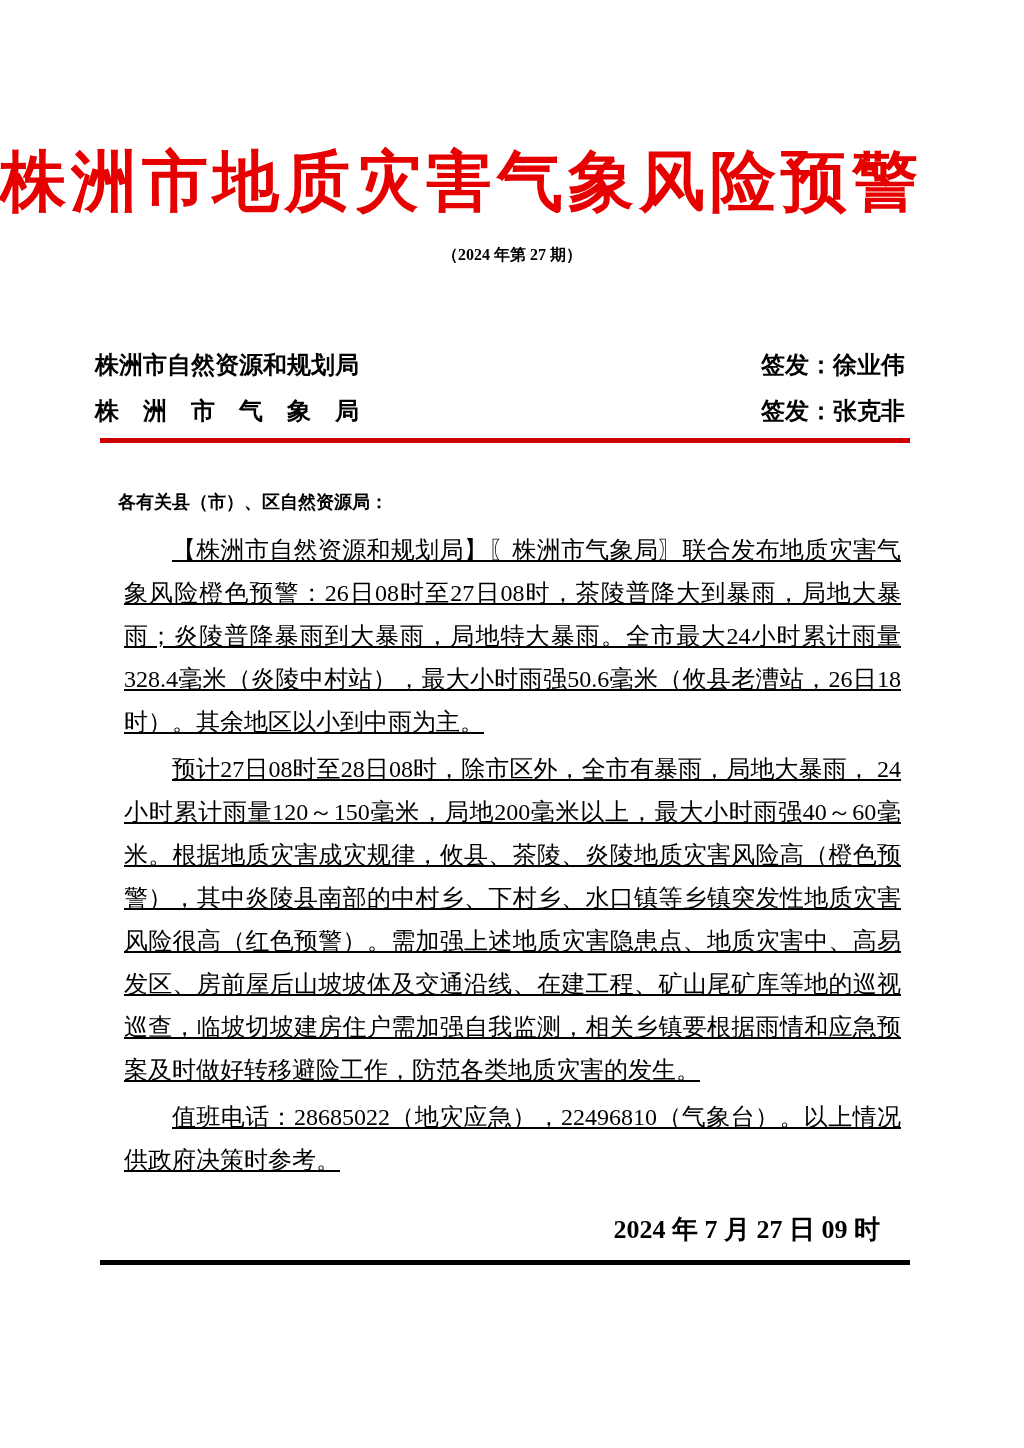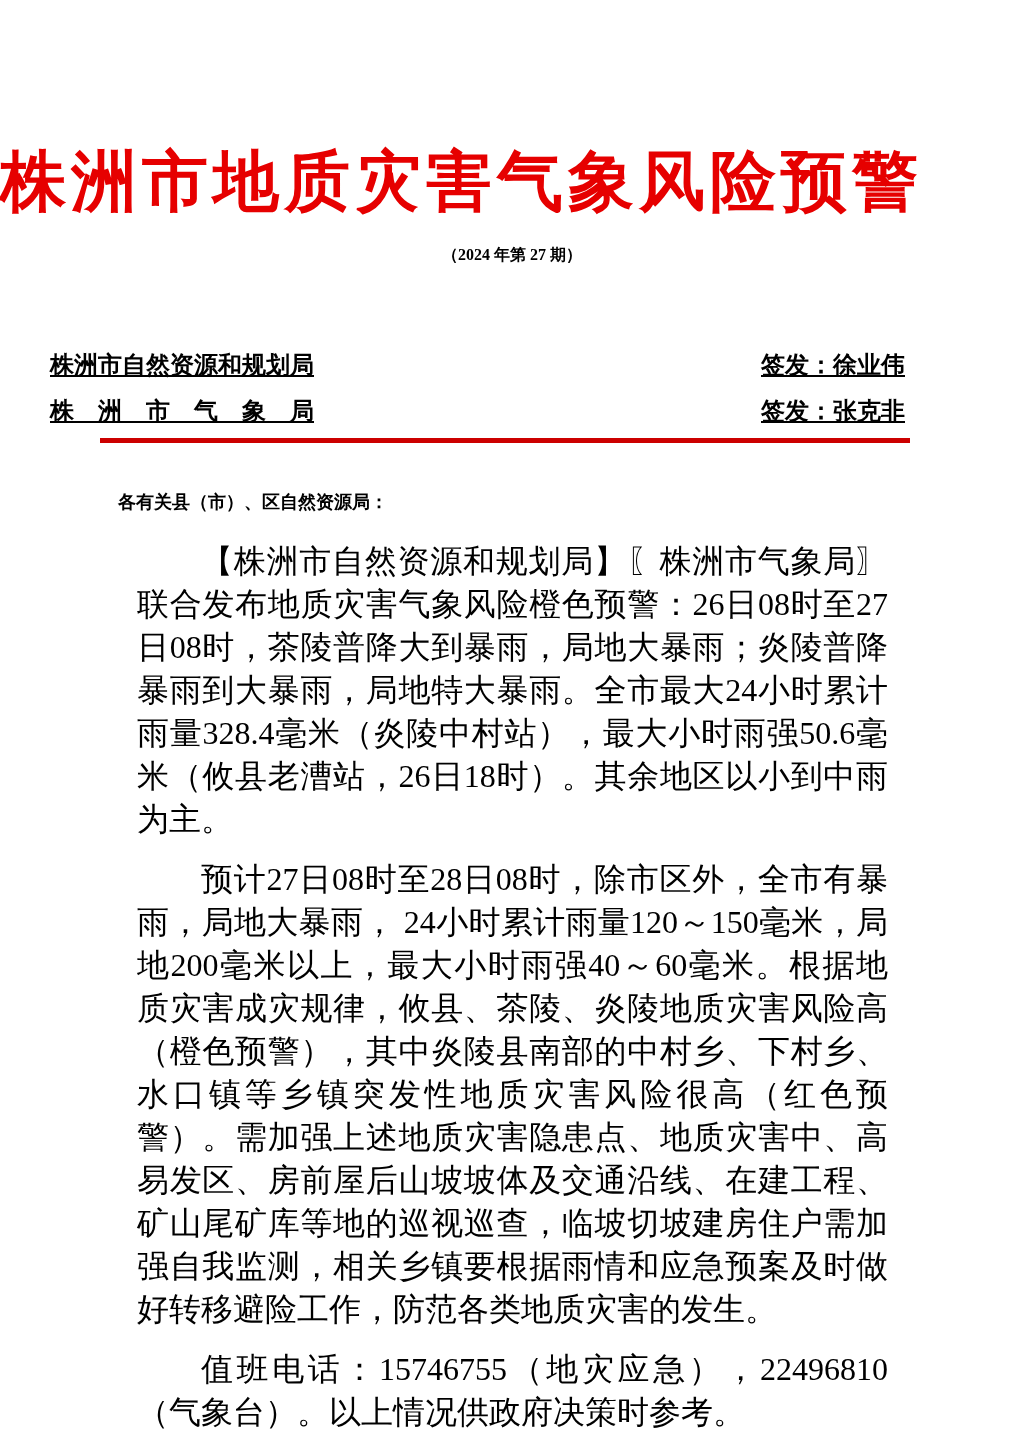--- a/index.html
+++ b/index.html
@@ -27,22 +27,21 @@
     white-space:nowrap;
   }
   .issue-number{
     margin-top:16px;
     text-align:center;
     font-size:16px;line-height:34px;
     font-weight:bold;
   }
 
   .issuer-block{
-    margin:70px 119px 0 50px;
-    text-decoration:underline;
+    margin:70px 119px 0 95px;
   }
   .issuer-row{
     display:flex;justify-content:space-between;align-items:baseline;
     height:46px;
   }
   .issuer-org{
     font-size:24px;font-weight:bold;line-height:46px;white-space:pre;
   }
   .signer{
     font-size:24px;font-weight:bold;line-height:46px;text-align:right;
@@ -57,24 +56,25 @@
   .salutation{
     margin:38px 119px 0 118px;
     font-size:18px;line-height:42px;
     font-weight:bold;
   }
 
   .body-text{
     margin:6px 119px 0 120px;
   }
   .body-text p{
-    margin:17px;
-    font-size:32px;line-height:43px;
+    margin:4px;
+    font-size:24px;line-height:43px;
     text-align:justify;
     text-indent:2em;
+    text-decoration:underline;
   }
 
   .issue-datetime{
     margin:28px 144px 0 0;
     text-align:right;
     font-size:26px;line-height:40px;
     font-weight:bold;
   }
 
   .footer-divider{
@@ -103,19 +103,20 @@
     </div>
   </div>
 
   <div class="red-divider"></div>
 
   <div class="salutation">各有关县（市）、区自然资源局：</div>
 
   <div class="body-text">
     <p>【株洲市自然资源和规划局】〖株洲市气象局〗联合发布地质灾害气象风险橙色预警：26日08时至27日08时，茶陵普降大到暴雨，局地大暴雨；炎陵普降暴雨到大暴雨，局地特大暴雨。全市最大24小时累计雨量328.4毫米（炎陵中村站），最大小时雨强50.6毫米（攸县老漕站，26日18时）。其余地区以小到中雨为主。</p>
     <p>预计27日08时至28日08时，除市区外，全市有暴雨，局地大暴雨， 24小时累计雨量120～150毫米，局地200毫米以上，最大小时雨强40～60毫米。根据地质灾害成灾规律，攸县、茶陵、炎陵地质灾害风险高（橙色预警），其中炎陵县南部的中村乡、下村乡、水口镇等乡镇突发性地质灾害风险很高（红色预警）。需加强上述地质灾害隐患点、地质灾害中、高易发区、房前屋后山坡坡体及交通沿线、在建工程、矿山尾矿库等地的巡视巡查，临坡切坡建房住户需加强自我监测，相关乡镇要根据雨情和应急预案及时做好转移避险工作，防范各类地质灾害的发生。</p>
-    <p>值班电话：15746755（地灾应急），22496810（气象台）。以上情况供政府决策时参考。</p>
+    <p>值班电话：28685022（地灾应急），22496810（气象台）。以上情况供政府决策时参考。</p>
   </div>
 
+  <div class="issue-datetime">2024 年 7 月 27 日 09 时</div>
 
   <div class="footer-divider"></div>
 
 </div>
 
 </body></html>

